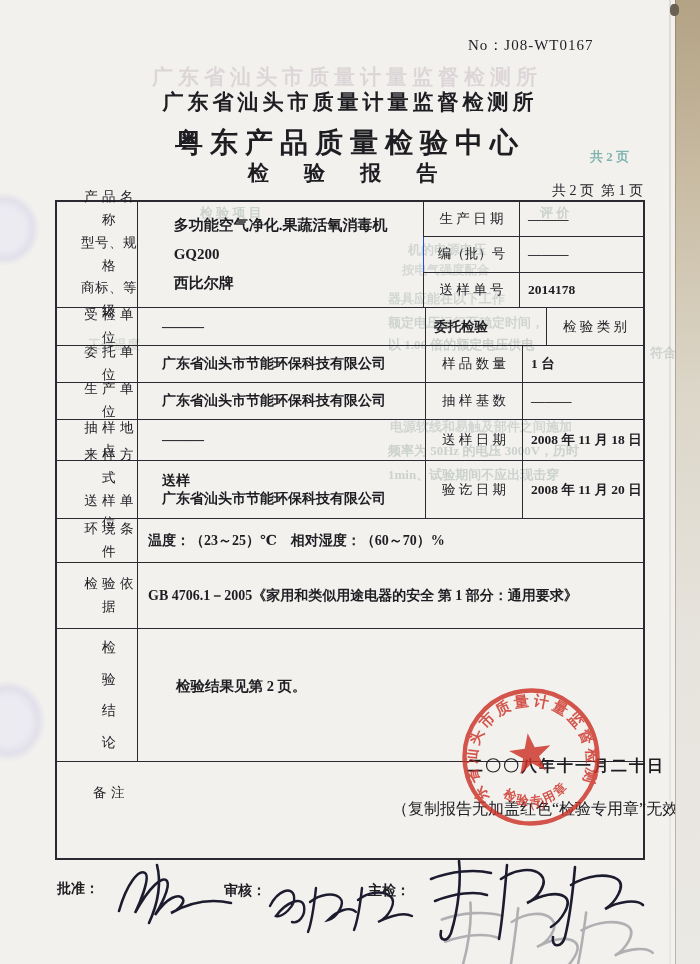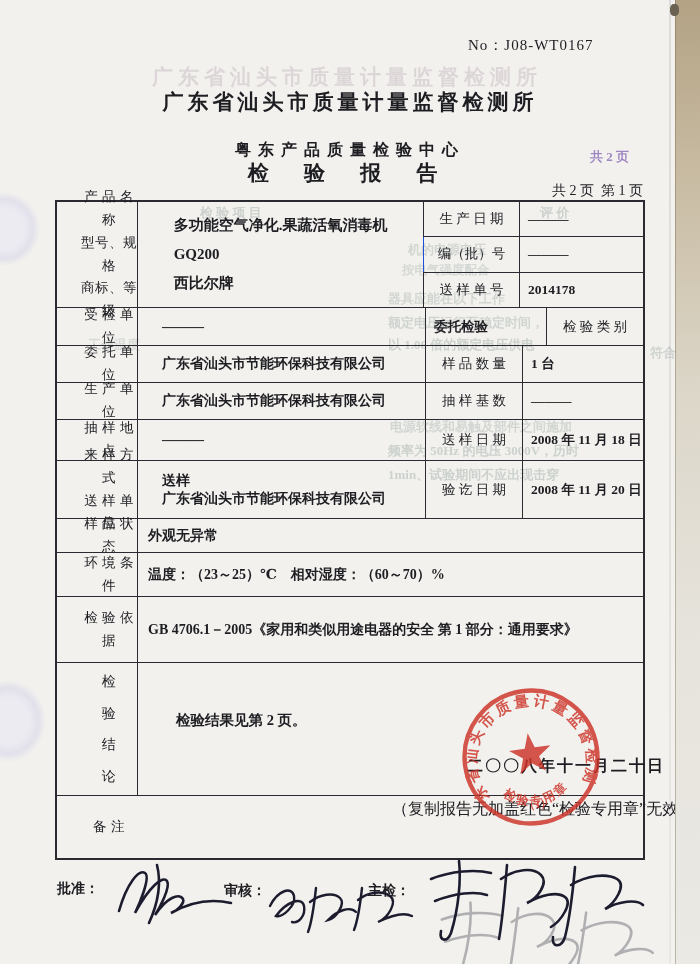--- a/index.html
+++ b/index.html
@@ -17,21 +17,21 @@
     background:radial-gradient(closest-side,#edebf2 55%,#e2e0ea 80%,rgba(226,224,234,0) 100%);}
   .hole1{left:-32px;top:192px;width:72px;height:74px;}
   .hole2{left:-30px;top:680px;width:76px;height:82px;}
   
   #ghost-layer{position:absolute;inset:0;z-index:1;pointer-events:none;}
   .ghost{position:absolute;font-weight:bold;filter:blur(.6px);white-space:pre;color:#a6b2ac;}
   
   .report-no{position:absolute;left:468px;top:36px;font-size:15px;letter-spacing:1px;z-index:2;white-space:pre;}
   .title{position:absolute;left:0;width:700px;text-align:center;font-weight:bold;z-index:2;white-space:pre;}
   .t1{top:88px;font-size:21px;letter-spacing:4px;}
-  .t2{top:124px;font-size:16px;letter-spacing:7px;margin-top:16px;}
+  .t2{top:124px;font-size:28px;letter-spacing:7px;}
   .t3{top:159px;font-size:21px;letter-spacing:15px;}
   .page-info{position:absolute;top:182px;right:57px;font-size:14px;white-space:pre;z-index:2;}
   
   .tbl{position:absolute;left:55px;top:200px;width:590px;height:660px;border:2px solid #2a2a30;
        box-sizing:border-box;display:flex;flex-direction:column;z-index:2;background:transparent;}
   .trow{display:flex;border-top:1px solid #2a2a30;box-sizing:border-box;flex:none;}
   .trow.first{border-top:none;}
   .c{box-sizing:border-box;display:flex;align-items:center;overflow:visible;}
   .lab{width:80px;flex:none;justify-content:center;text-align:center;font-size:13.5px;letter-spacing:.5px;line-height:1.7;}
   .val{border-left:1px solid #2a2a30;flex:1;padding-left:10px;font-weight:bold;font-size:14px;}
@@ -62,21 +62,21 @@
   .sig2{left:258px;top:866px;}
   .sig3{left:415px;top:845px;}
 </style>
 </head>
 <body>
 
 <div class="page">
 
   <div id="ghost-layer">
       <div class="ghost" style="left: 152px; top: 63px; font-size: 21px; color: rgb(194, 179, 186); opacity: 0.42; letter-spacing: 5px;">广东省汕头市质量计量监督检测所</div>
-      <div class="ghost" style="left: 590px; top: 148px; font-size: 13px; color: #4c1d95; opacity: 0.5;">共 2 页</div>
+      <div class="ghost" style="left: 590px; top: 148px; font-size: 13px; color: #0f766e; opacity: 0.5;">共 2 页</div>
       <div class="ghost" style="left: 200px; top: 204px; font-size: 13px; opacity: 0.5;">检 验 项 目</div>
       <div class="ghost" style="left: 540px; top: 204px; font-size: 13px; opacity: 0.5;">评 价</div>
       <div class="ghost" style="left: 408px; top: 241px; font-size: 13px; opacity: 0.42;">机的电源电压</div>
       <div class="ghost" style="left: 402px; top: 262px; font-size: 12.5px; opacity: 0.38;">按电气强度配合</div>
       <div class="ghost" style="left: 352px; top: 290px; font-size: 13px; opacity: 0.42; margin-left: 36px;">器具应能在以下工作</div>
       <div class="ghost" style="left: 388px; top: 314px; font-size: 13px; opacity: 0.45;">额定电压运行至稳定时间，</div>
       <div class="ghost" style="left: 388px; top: 336px; font-size: 13px; opacity: 0.5;">以 1.06 倍的额定电压供电</div>
       <div class="ghost" style="left: 88px; top: 336px; font-size: 13px; opacity: 0.35;">工作温度</div>
       <div class="ghost" style="left: 390px; top: 418px; font-size: 13px; opacity: 0.42;">电源软线和易触及部件之间施加</div>
       <div class="ghost" style="left: 388px; top: 442px; font-size: 13px; opacity: 0.5;">频率为 50Hz 的电压 3000V，历时</div>
@@ -146,24 +146,20 @@
     </div>
     <div class="trow" style="height:58px;">
       <div class="c lab pre">来 样 方 式
 送 样 单 位</div>
       <div class="c val pre">送样
 广东省汕头市节能环保科技有限公司</div>
       <div class="c rlab">验 讫 日 期</div>
       <div class="c rval">2008 年 11 月 20 日</div>
     </div>
 
-    <div class="trow" style="height:34px;">
-      <div class="c lab pre">样 品 状 态</div>
-      <div class="c val">外观无异常</div>
-    </div>
     <div class="trow" style="height:44px;">
       <div class="c lab pre">环 境 条 件</div>
       <div class="c val">温度：（23～25）℃　相对湿度：（60～70）%</div>
     </div>
     <div class="trow" style="height:66px;">
       <div class="c lab pre">检 验 依 据</div>
       <div class="c val">GB 4706.1－2005《家用和类似用途电器的安全 第 1 部分：通用要求》</div>
     </div>
 
     <div class="trow" style="height:133px;">

